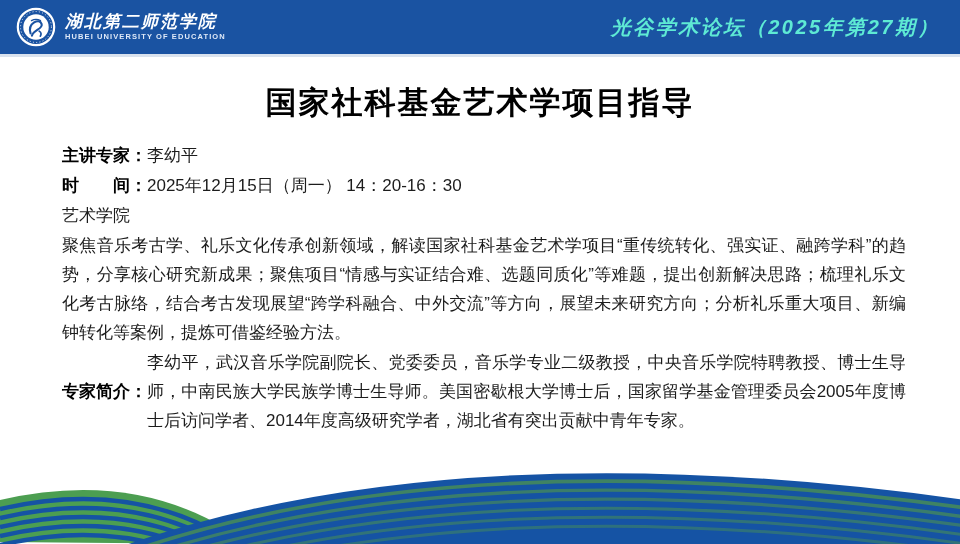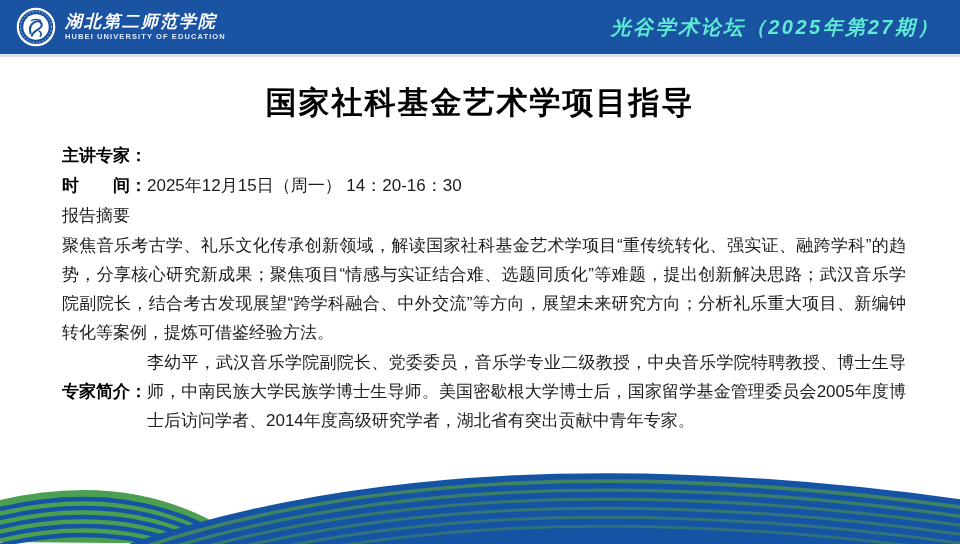--- a/index.html
+++ b/index.html
@@ -74,34 +74,35 @@
     </div>
     <div class="forum">光谷学术论坛（2025年第27期）</div>
   </div>
 
   <div class="title">国家社科基金艺术学项目指导</div>
 
   <div class="content">
 
     <div class="row">
       <span class="row-label">主讲专家：</span>
+      <span class="row-value">李幼平</span>
     </div>
 
     <div class="row">
       <span class="row-label">时　　间：</span>
       <span class="row-value">2025年12月15日（周一） 14：20-16：30</span>
     </div>
 
 
     <div class="row">
-      <span class="row-value">报告摘要</span>
+      <span class="row-value">艺术学院</span>
     </div>
 
     <div class="row">
-      <span class="row-value">聚焦音乐考古学、礼乐文化传承创新领域，解读国家社科基金艺术学项目“重传统转化、强实证、融跨学科”的趋势，分享核心研究新成果；聚焦项目“情感与实证结合难、选题同质化”等难题，提出创新解决思路；武汉音乐学院副院长，结合考古发现展望“跨学科融合、中外交流”等方向，展望未来研究方向；分析礼乐重大项目、新编钟转化等案例，提炼可借鉴经验方法。</span>
+      <span class="row-value">聚焦音乐考古学、礼乐文化传承创新领域，解读国家社科基金艺术学项目“重传统转化、强实证、融跨学科”的趋势，分享核心研究新成果；聚焦项目“情感与实证结合难、选题同质化”等难题，提出创新解决思路；梳理礼乐文化考古脉络，结合考古发现展望“跨学科融合、中外交流”等方向，展望未来研究方向；分析礼乐重大项目、新编钟转化等案例，提炼可借鉴经验方法。</span>
     </div>
 
     <div class="row">
       <span class="row-label">专家简介：</span>
       <span class="row-value">李幼平，武汉音乐学院副院长、党委委员，音乐学专业二级教授，中央音乐学院特聘教授、博士生导师，中南民族大学民族学博士生导师。美国密歇根大学博士后，国家留学基金管理委员会2005年度博士后访问学者、2014年度高级研究学者，湖北省有突出贡献中青年专家。</span>
     </div>
 
   </div>
 
   <svg class="book-deco" viewBox="0 0 960 92" preserveAspectRatio="none">

